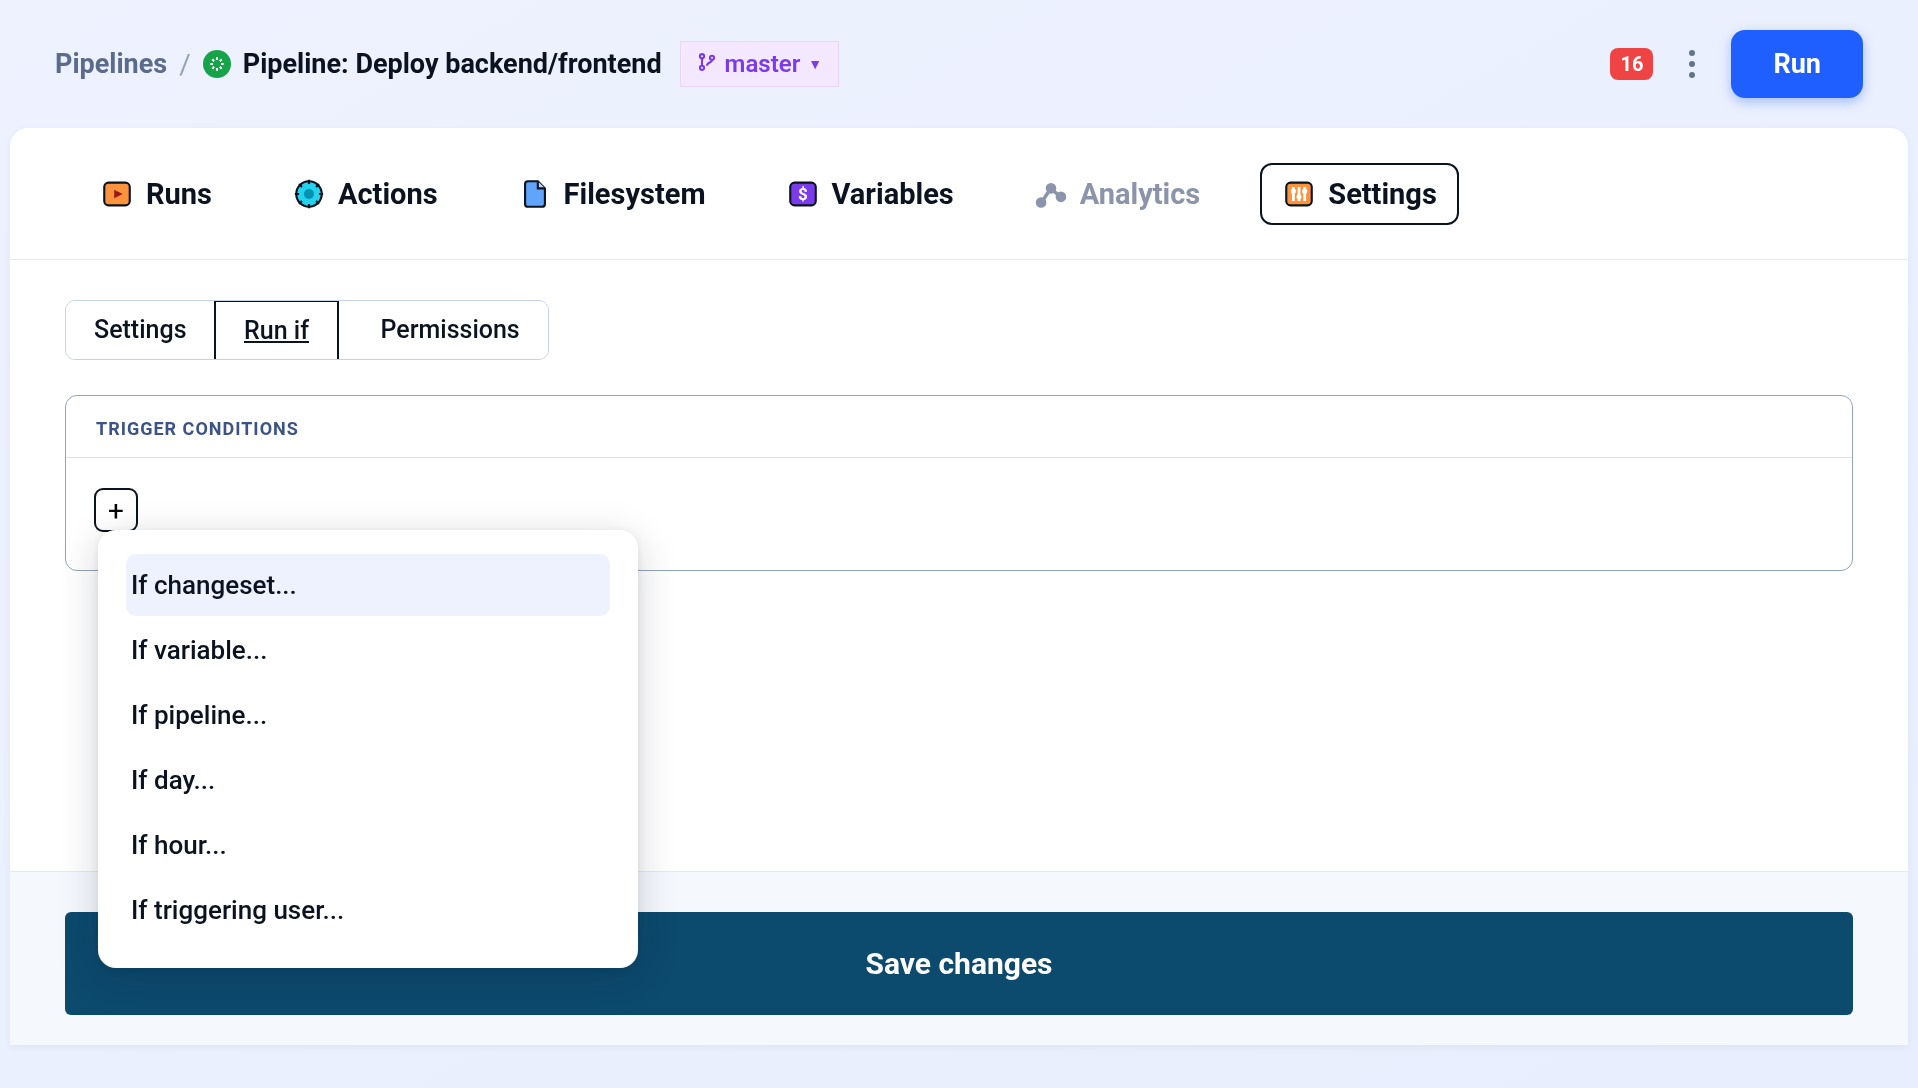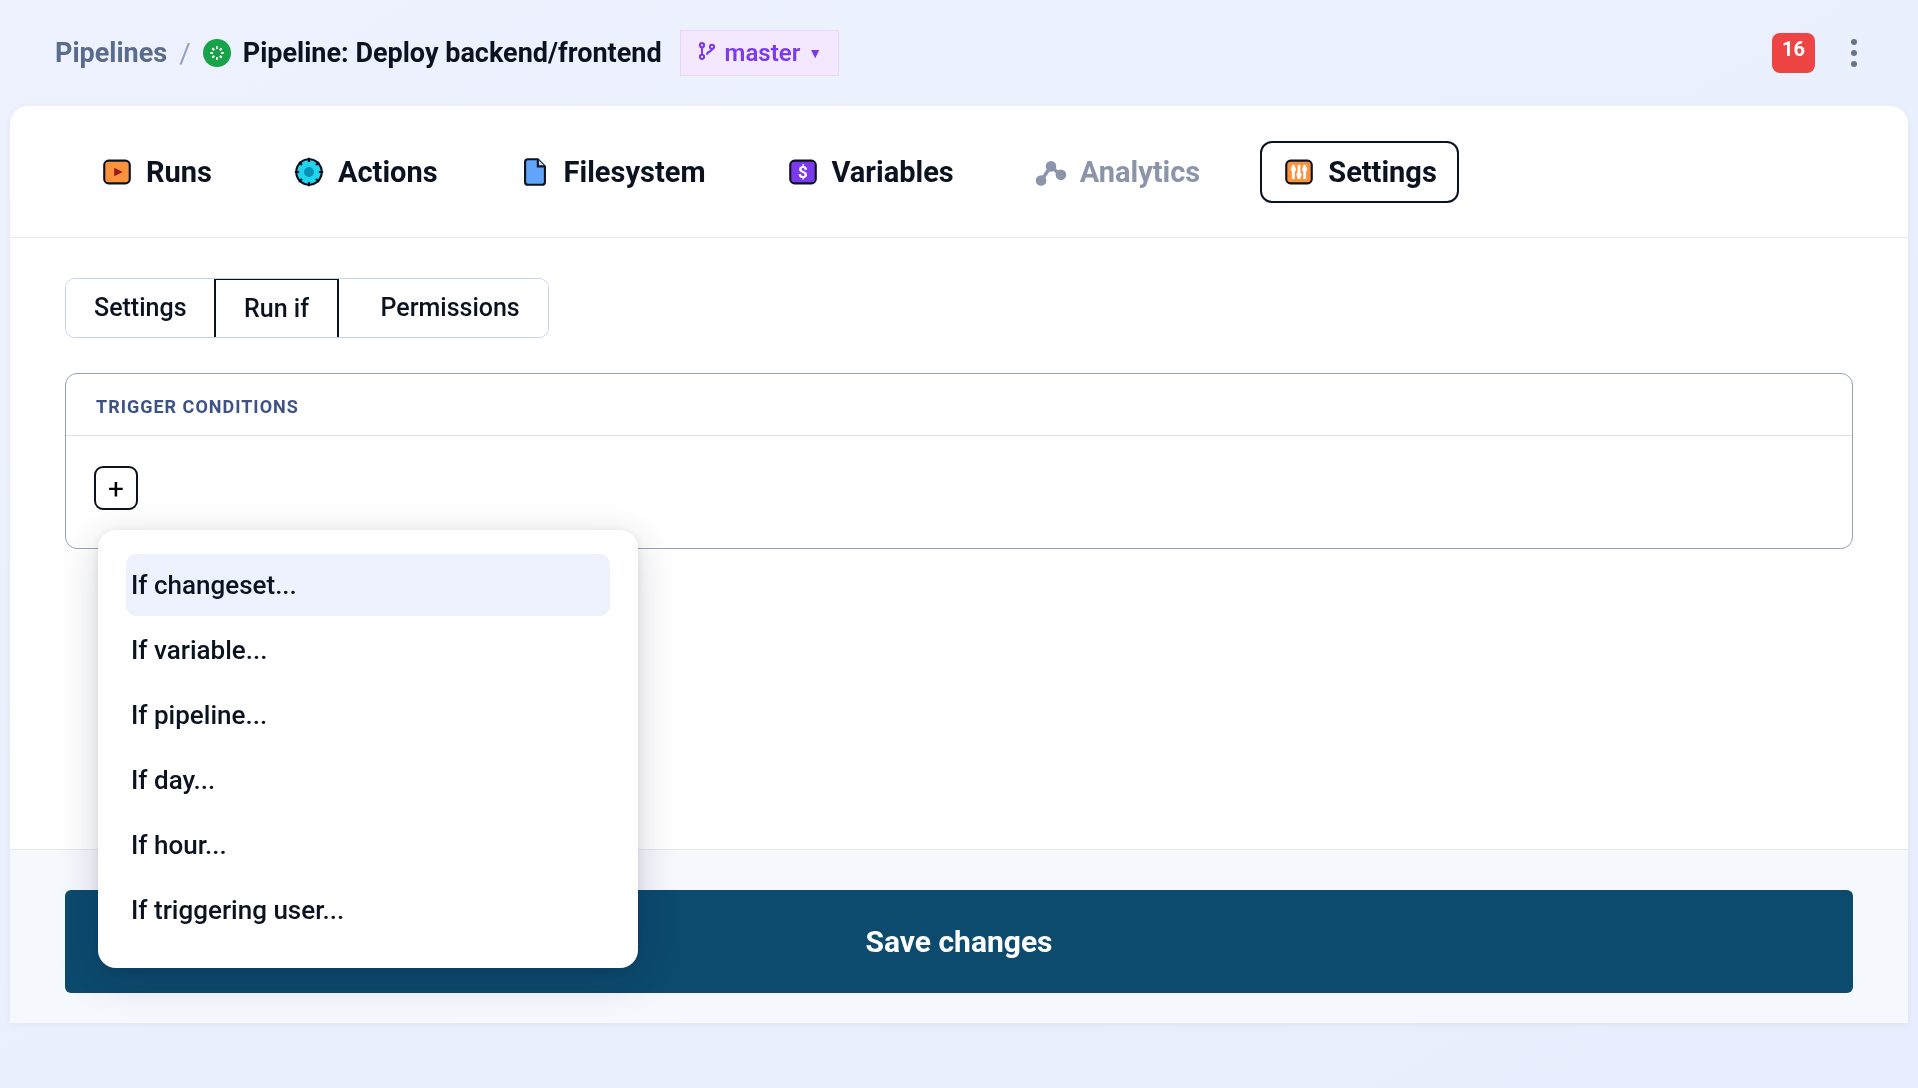--- a/index.html
+++ b/index.html
@@ -83,20 +83,21 @@
       stroke: #7c3aed;
     }
     
     .branch-chevron {
       color: #7c3aed;
       font-size: 14px;
     }
     
     .header-right {
       display: flex;
+      align-items: center;
       gap: 30px;
     }
     
     .notif-badge {
       background: #ef4444;
       color: white;
       font-weight: 700;
       font-size: 20px;
       padding: 4px 10px;
       border-radius: 8px;
@@ -197,20 +198,21 @@
       border-right: none;
       padding-left: 43px;
     }
     
     .subtab.active {
       border: 2.5px solid #0b1220;
       margin: -1.5px;
       position: relative;
       z-index: 1;
       border-radius: 0;
+      text-decoration: underline;
     }
     
     
     .trigger-panel {
       margin-top: 35px;
       border: 1.5px solid #94a3b8;
       border-radius: 12px;
       background: white;
     }
     
@@ -312,20 +314,21 @@
       <span class="branch-chevron">▼</span>
     </span>
   </div>
   <div class="header-right">
     <span class="notif-badge">16</span>
     <span class="more-menu">
       <span></span>
         <span></span>
         <span></span>
     </span>
+    <button class="run-button">Run</button>
   </div>
 </div>
 
 <div class="main-card">
   <div class="tabs-row">
     <div class="tab">
       <span class="tab-icon">
         <svg width="34" height="34" viewBox="0 0 24 24">
             <rect x="3" y="4" width="18" height="16" rx="3" fill="#fb923c" stroke="#0b1220" stroke-width="1.5"></rect>
             <polygon points="10,9 16,12 10,15" fill="#991b1b"></polygon>

